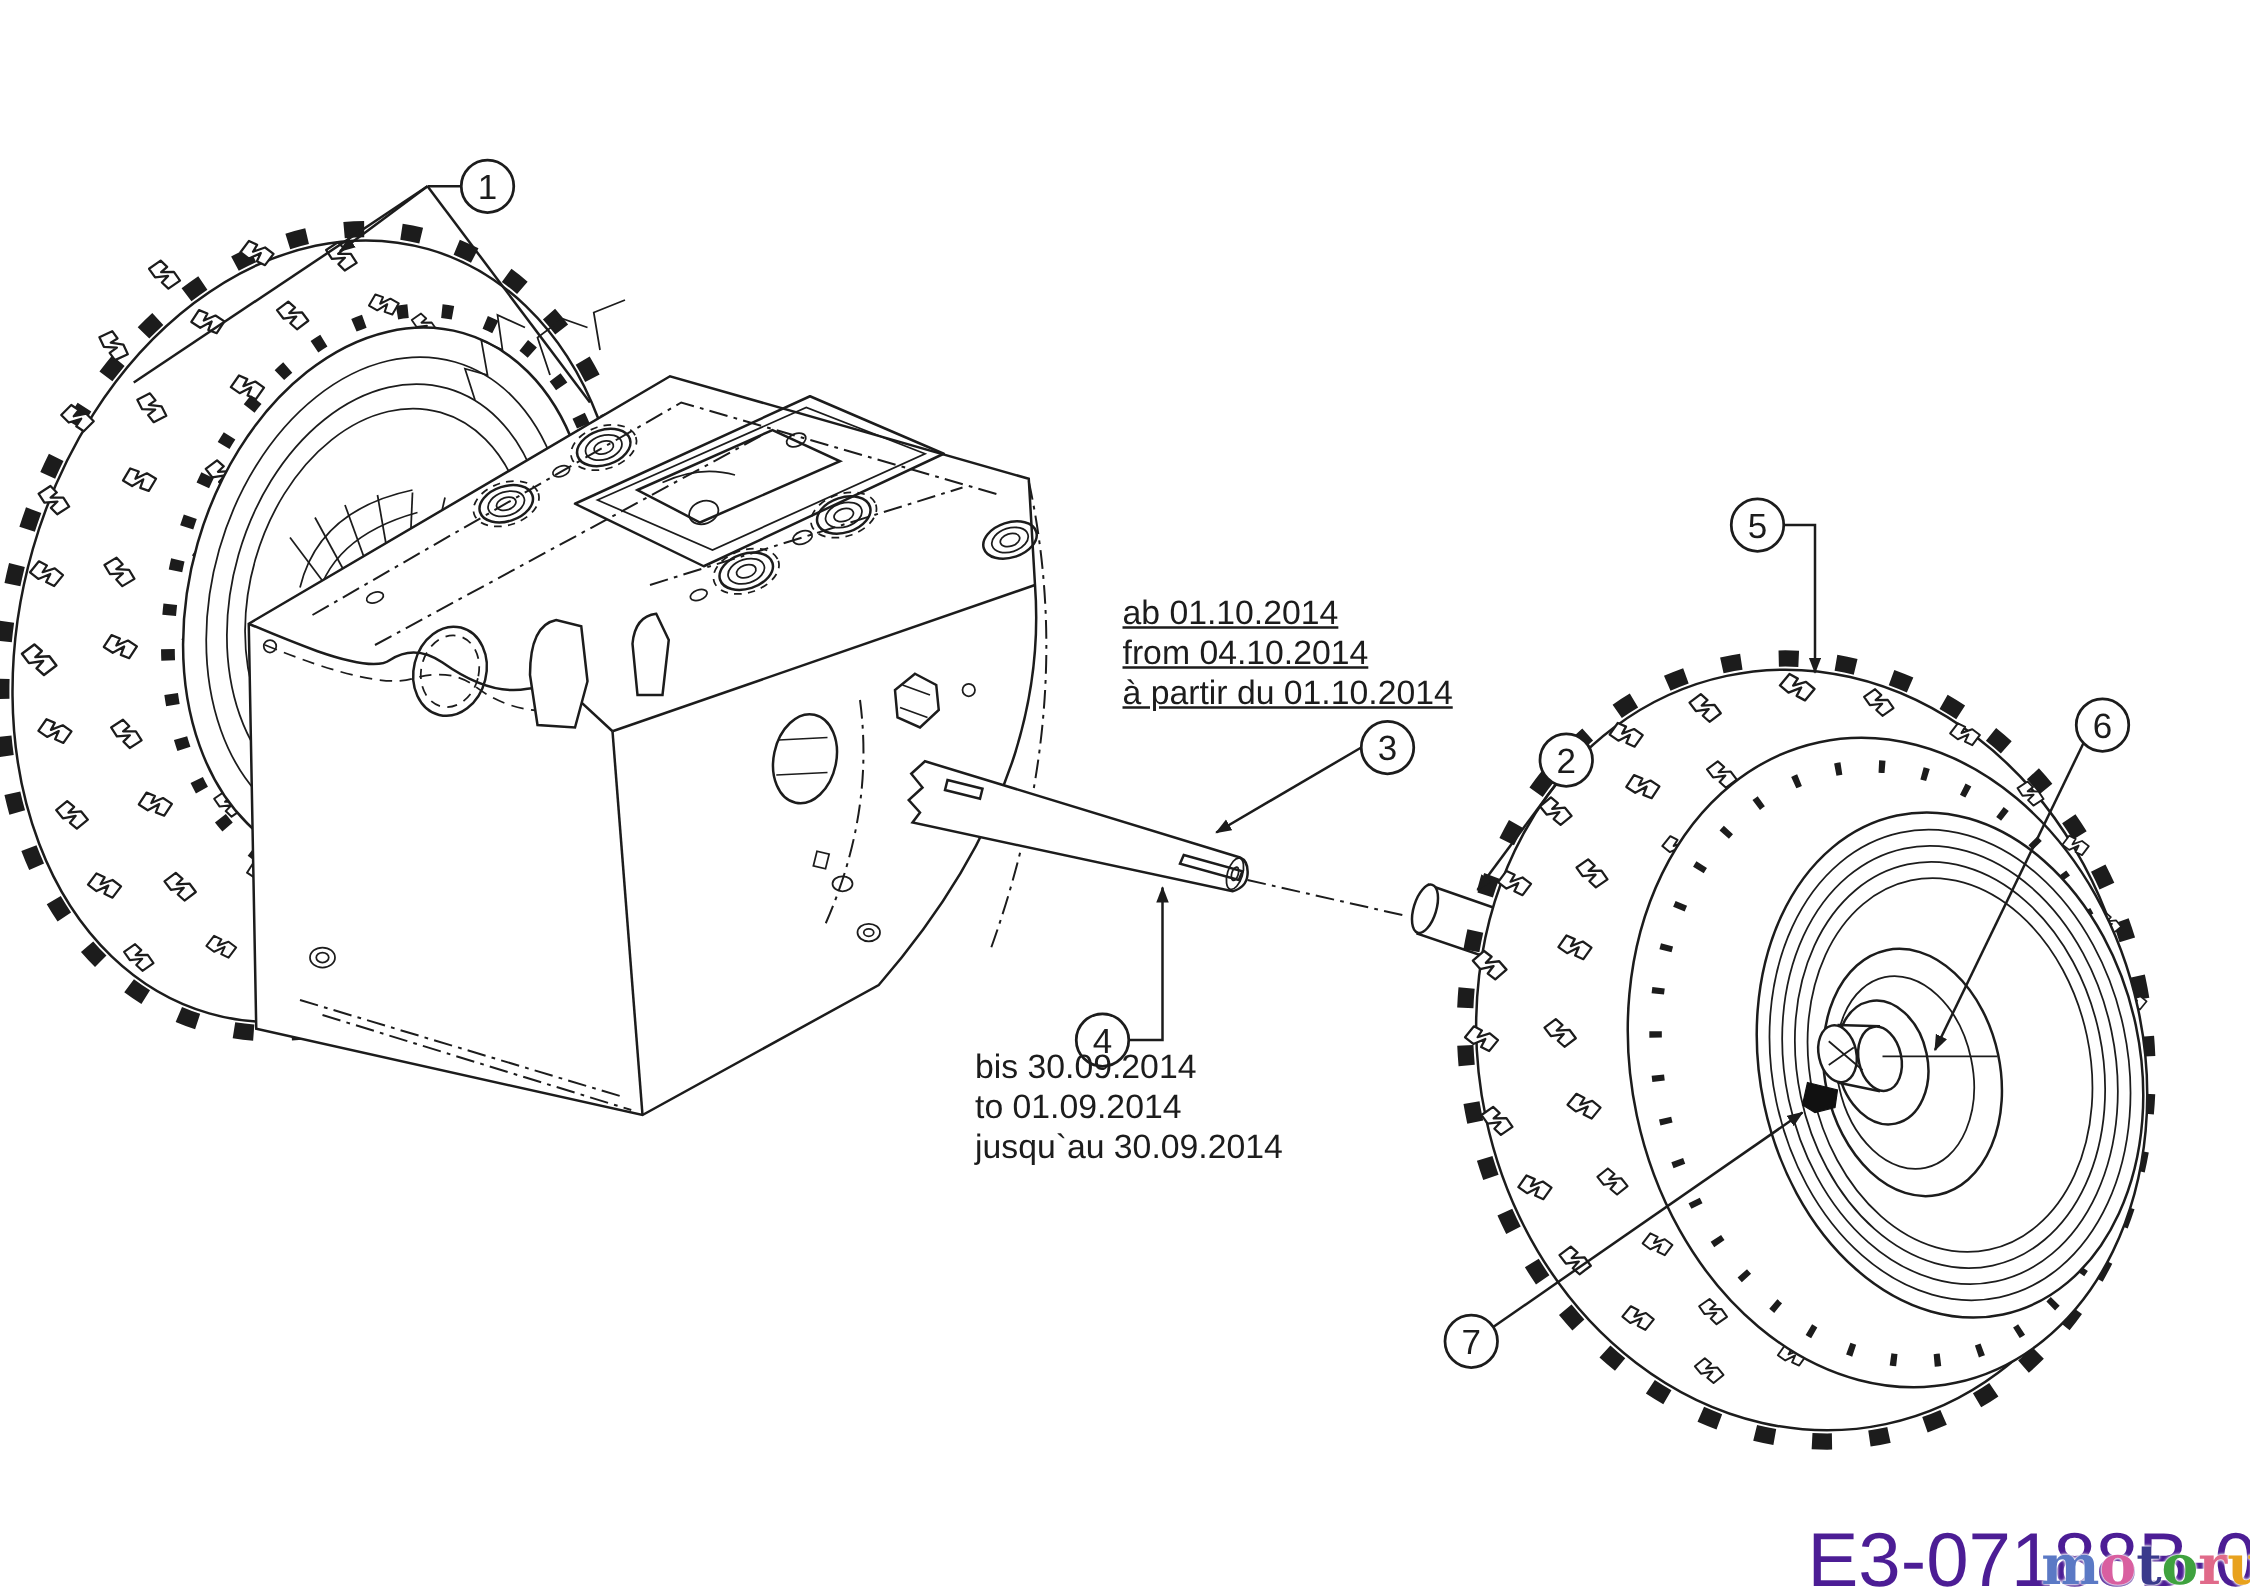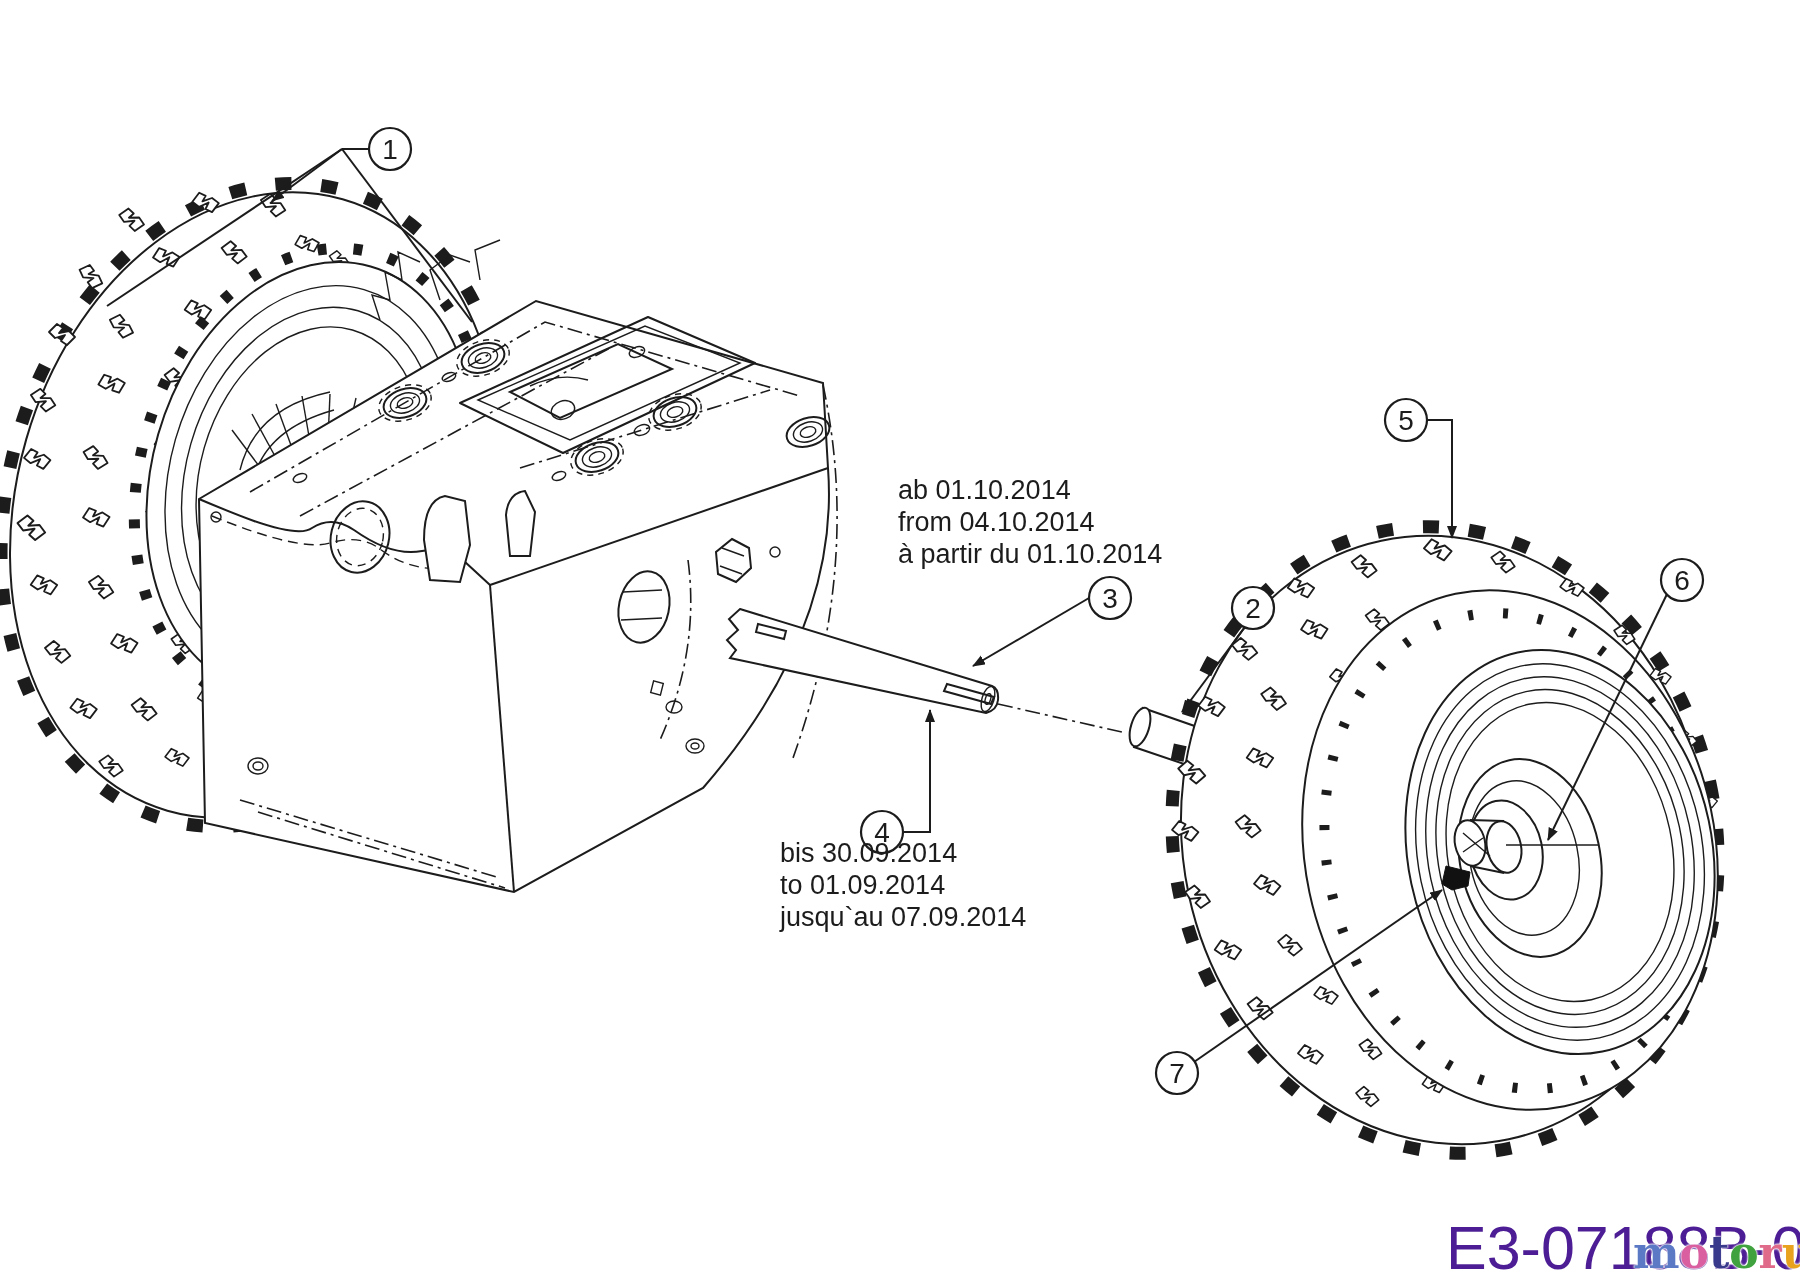--- a/index.html
+++ b/index.html
@@ -306,30 +306,30 @@
   <g class="callout">
     <circle cx="1682" cy="580" r="21"></circle>
         <text x="1682" y="590">6</text>
       </g>
   <g class="callout">
     <circle cx="1177" cy="1073" r="21"></circle>
         <text x="1177" y="1083">7</text>
       </g>
 </svg>
 
-  <div class="note" style="left:898px;top:474px;">
+  <div class="note" style="left:898px;top:474px;text-decoration:underline;">
     <div>ab 01.10.2014</div>
     <div>from 04.10.2014</div>
     <div>à partir du 01.10.2014</div>
   </div>
 
   <div class="note" style="left:780px;top:837px;">
     <div>bis 30.09.2014</div>
     <div>to 01.09.2014</div>
-    <div>jusqu`au 07.09.2014</div>
+    <div>jusqu`au 30.09.2014</div>
   </div>
 
   <div class="partnum">E3-07188B-01</div>
 
   <div class="watermark">
     <span style="color: rgb(91, 121, 197);">m</span><span style="color: rgb(217, 95, 160);">o</span><span style="color: rgb(58, 58, 140);">t</span><span style="color: rgb(63, 162, 63);">o</span><span style="color: rgb(224, 106, 138);">r</span><span style="color: rgb(232, 162, 30);">u</span>
   </div>
 
 </div>
 

